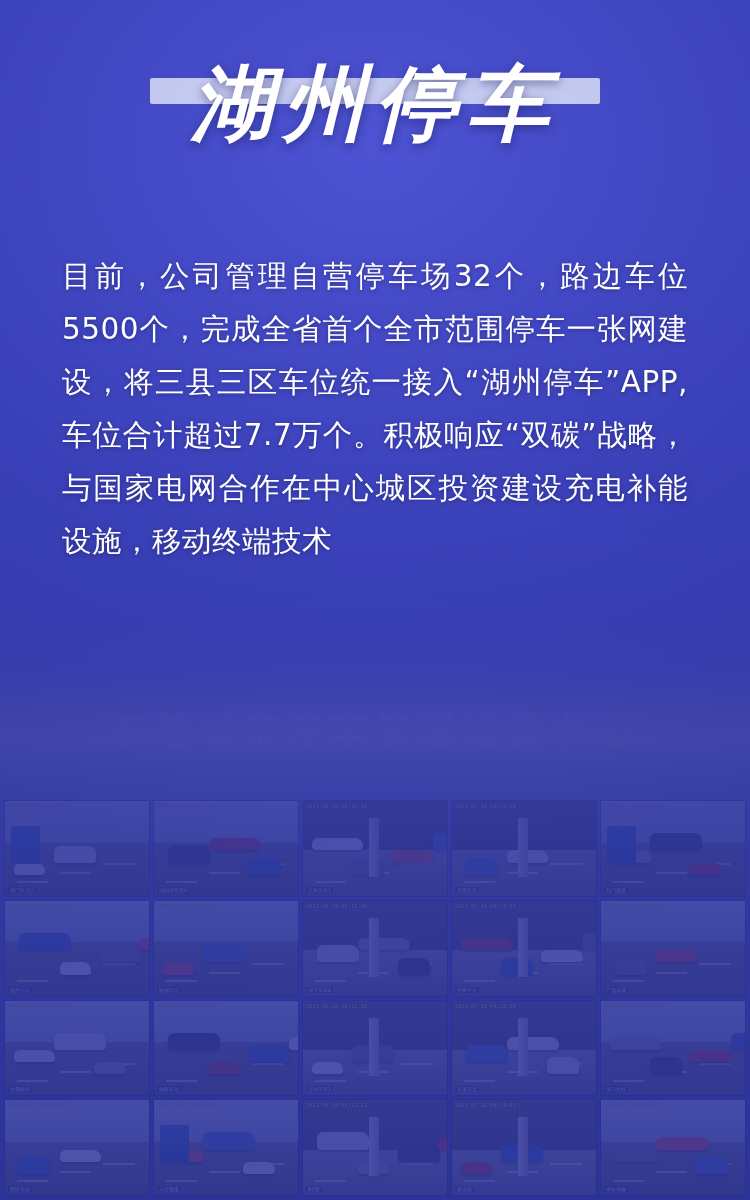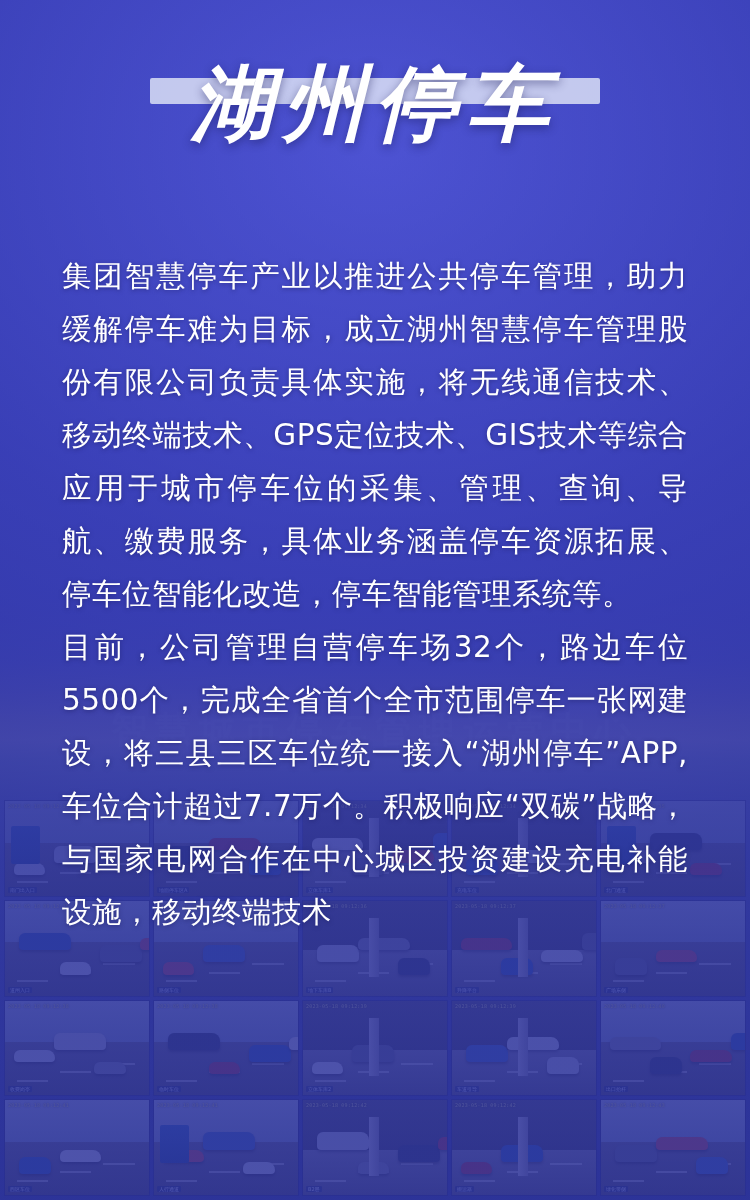--- a/index.html
+++ b/index.html
@@ -437,17 +437,16 @@
 
   <div class="tint"></div>
 
   <div class="content">
     <div class="title-bar"></div>
     <div class="title-wrap">
       <div class="title">湖州停车</div>
     </div>
 
     <div class="body-text" id="body-text">
-        <p>集团智慧停车产业以推进公共停车管理，助力缓解停车难为目标，成立湖州智慧停车管理股份有限公司负责具体实施，将无线通信技术、移动终端技术、GPS定位技术、GIS技术等综合应用于城市停车位的采集、管理、查询、导航、缴费服务，具体业务涵盖停车资源拓展、停车位智能化改造，停车智能管理系统等。</p>
         <p>目前，公司管理自营停车场32个，路边车位5500个，完成全省首个全市范围停车一张网建设，将三县三区车位统一接入“湖州停车”APP,车位合计超过7.7万个。积极响应“双碳”战略，与国家电网合作在中心城区投资建设充电补能设施，移动终端技术</p>
       </div>
   </div>
 </div>
 
 </body></html>

